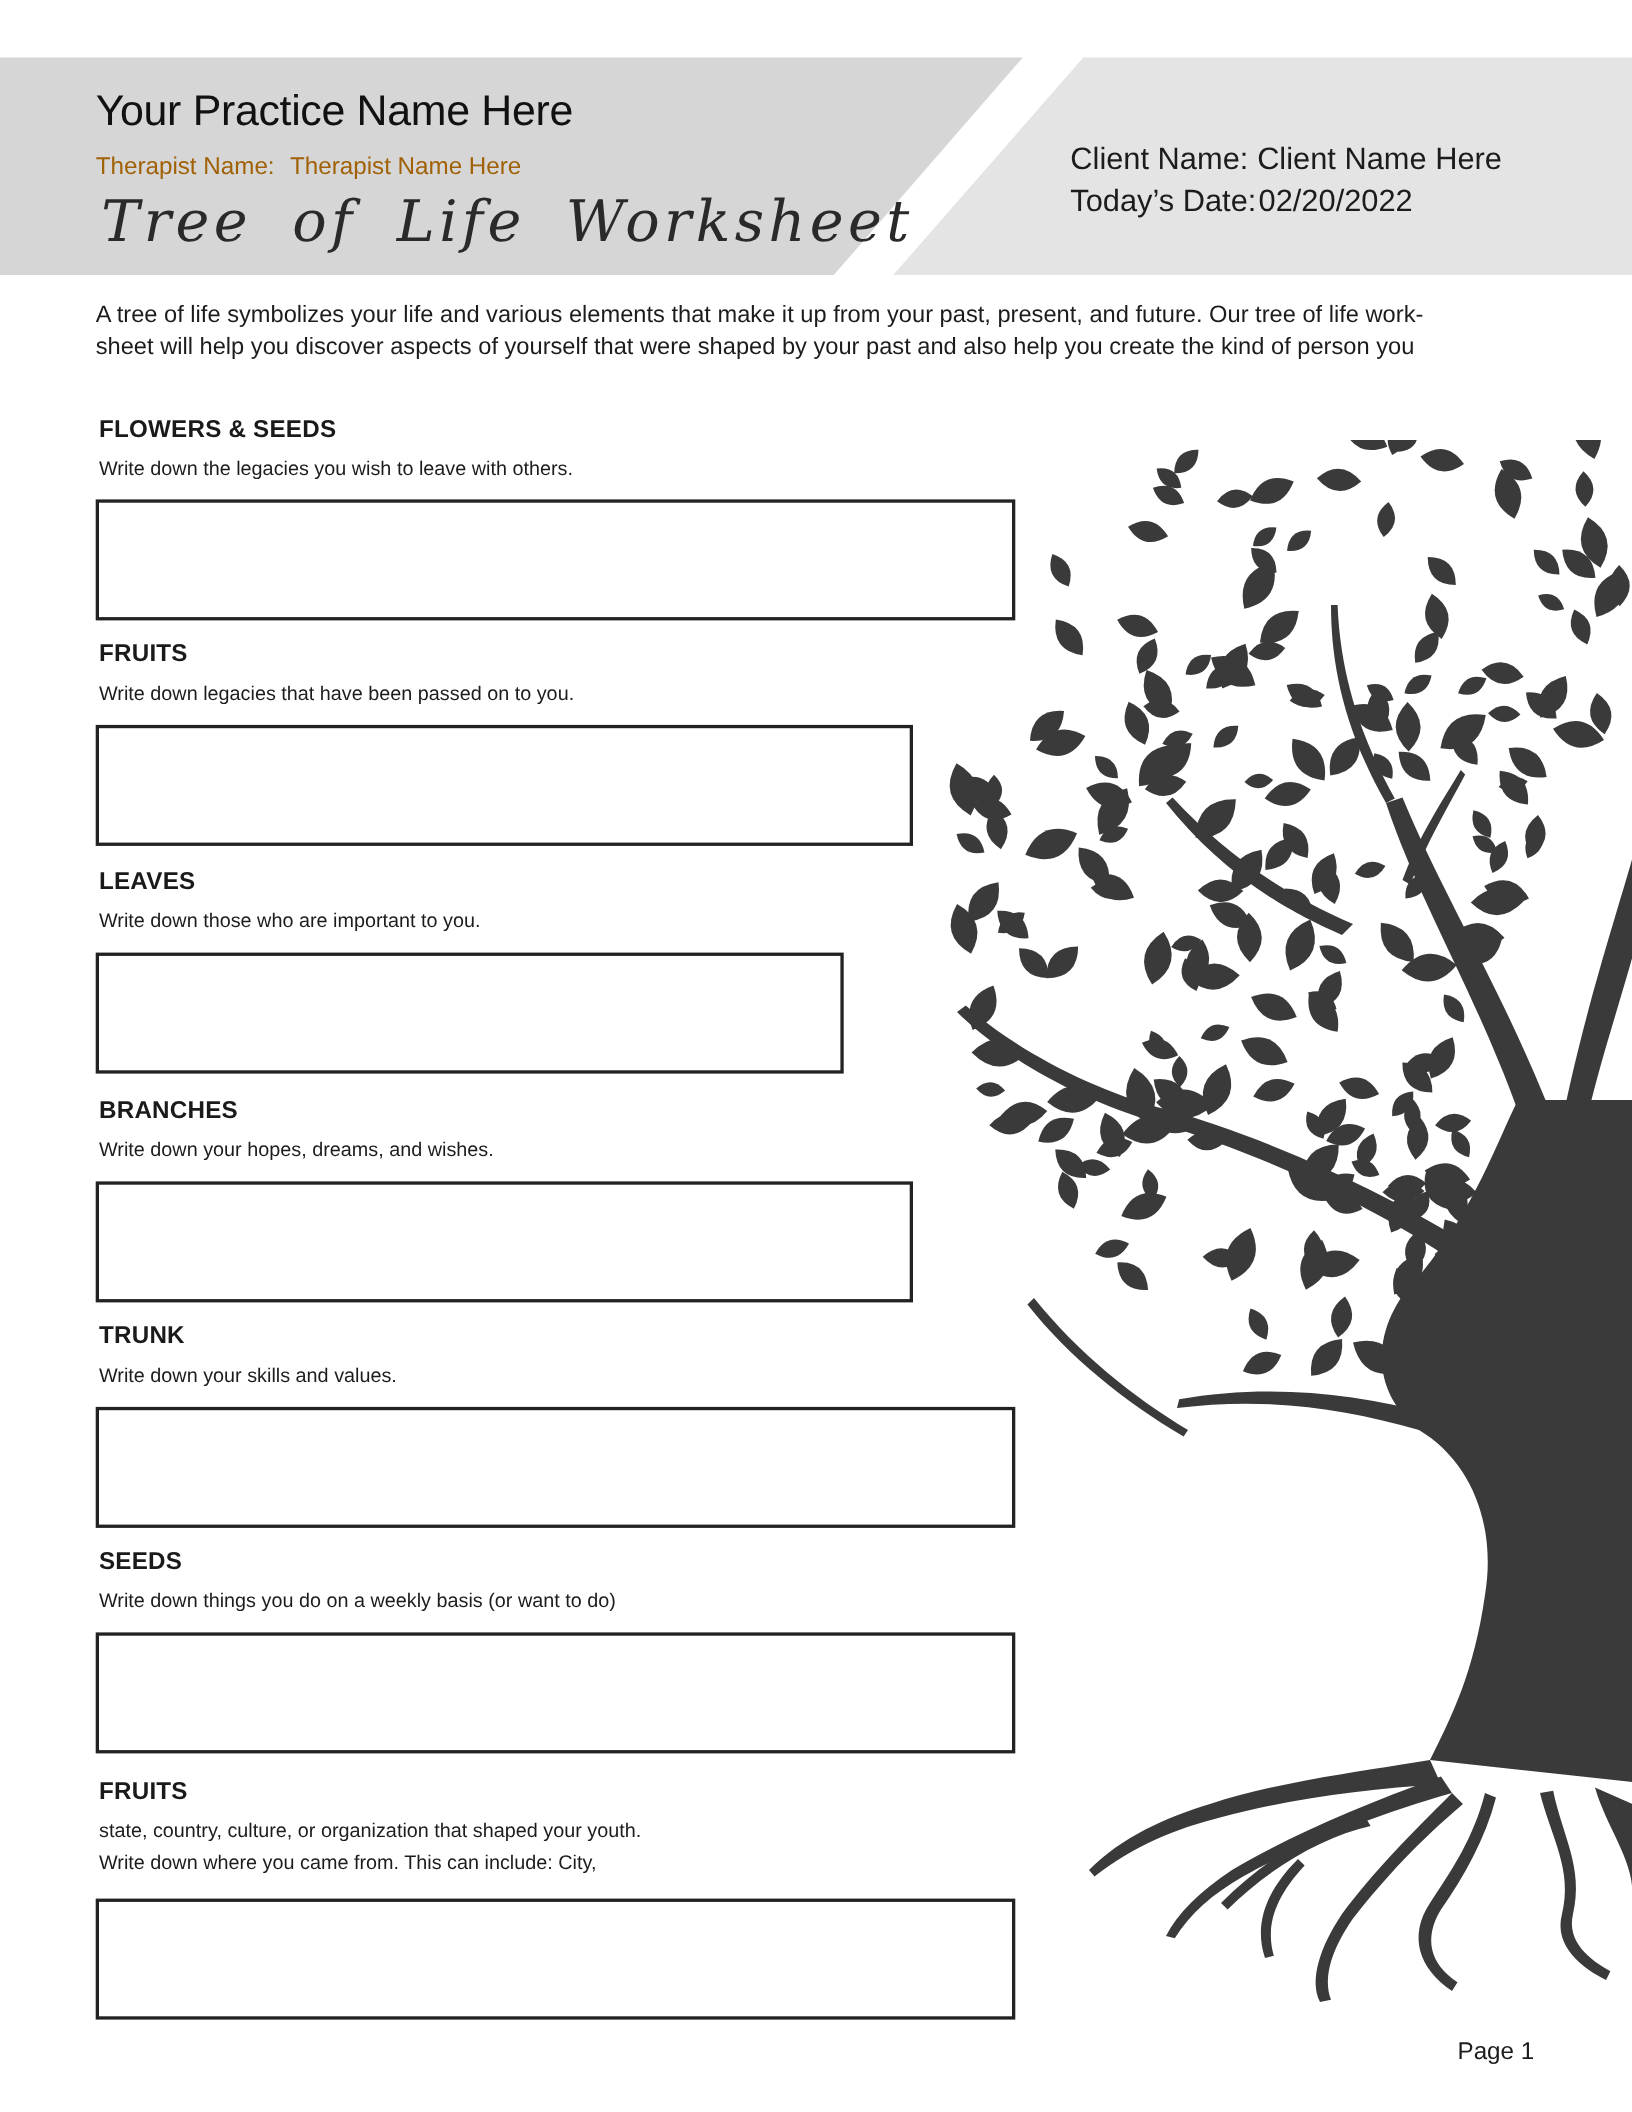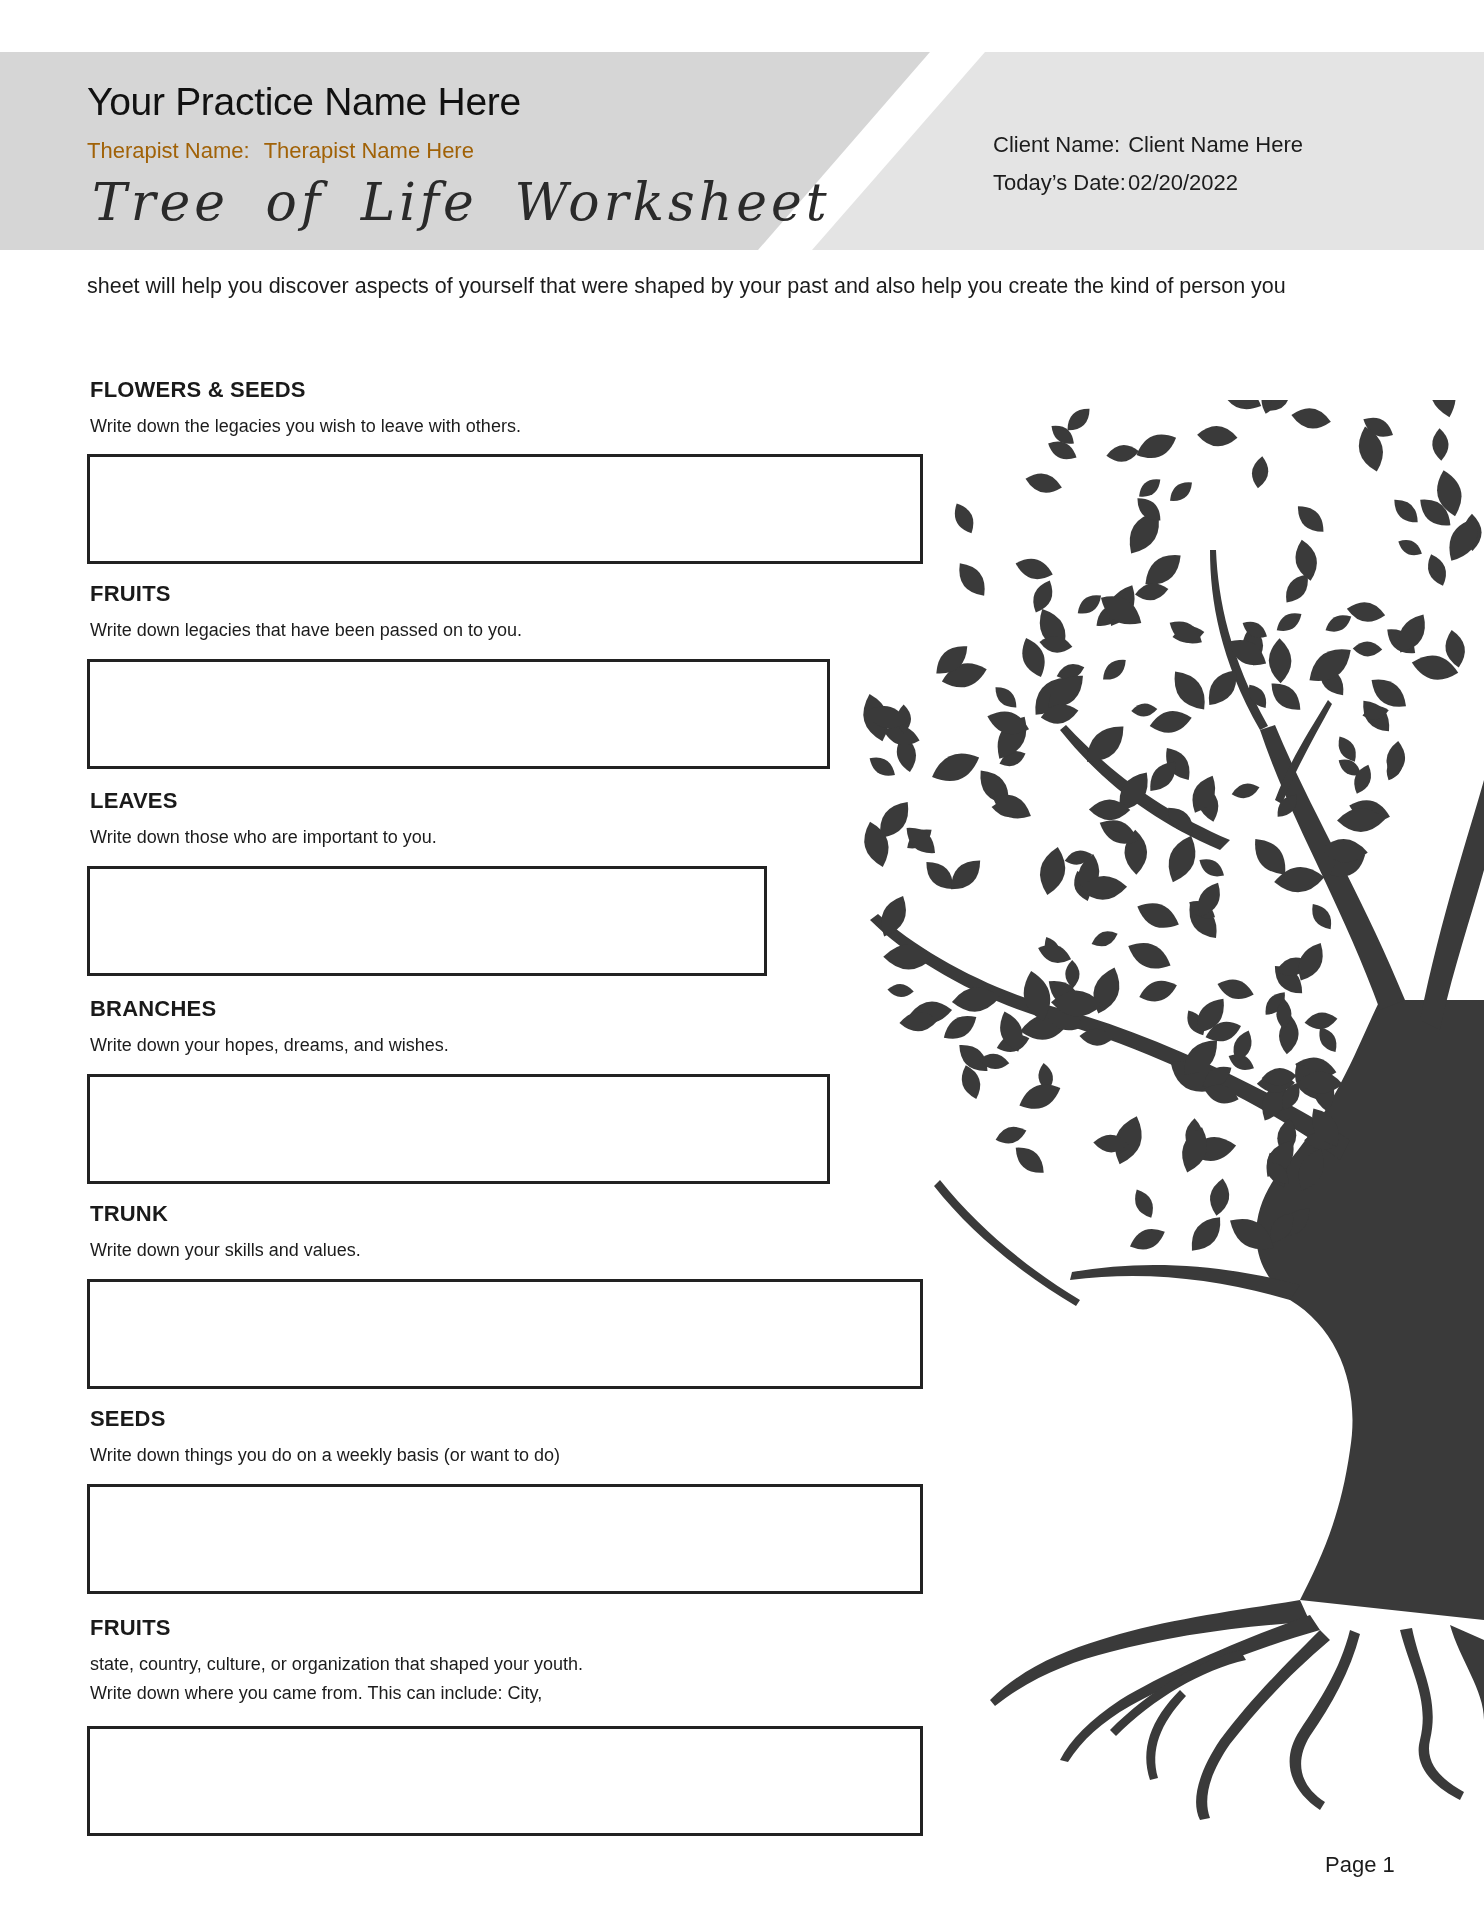--- a/index.html
+++ b/index.html
@@ -8,21 +8,21 @@
 
   
   .header { position: absolute; left: 0; top: 52px; width: 1484px; height: 198px; }
   .header svg { position: absolute; left: 0; top: 0; }
   .practice-name { position: absolute; left: 87px; top: 80px; font-size: 39px; color: #111; letter-spacing: -0.3px; }
   .therapist-row { position: absolute; left: 87px; top: 138px; font-size: 22px; color: #a16207; }
   .therapist-row .lbl { margin-right: 14px; }
   .worksheet-title { position: absolute; left: 92px; top: 172px; font-family: "DejaVu Serif", serif;
                      font-style: italic; font-size: 52px; letter-spacing: 4px; color: #2a2a2a;
                      word-spacing: 16px; }
-  .client-block { position: absolute; left: 973px; top: 126px; font-size: 22px; color: #1c1c1c; line-height: 38px; margin-left: 20px; }
+  .client-block { position: absolute; left: 973px; top: 126px; font-size: 28px; color: #1c1c1c; line-height: 38px; }
   .client-block .val { margin-left: 8px; }
   .client-block .date-val { margin-left: 2px; }
 
   
   .intro { position: absolute; left: 87px; top: 272px; width: 1320px; font-size: 21.5px; line-height: 29px; color: #1c1c1c; }
 
   
   .section { position: absolute; left: 90px; }
   .section h2 { margin: 0; font-size: 22px; font-weight: bold; color: #1a1a1a; letter-spacing: 0.2px; }
   .section .prompt { font-size: 18px; color: #1c1c1c; line-height: 29px; margin-top: 9px; }
@@ -51,20 +51,21 @@
 <div class="client-block">
   <div>
     <span>Client Name:</span><span class="val">Client Name Here</span>
   </div>
   <div>
     <span>Today’s Date:</span><span class="date-val">02/20/2022</span>
   </div>
 </div>
 
 <div class="intro">
+  <div>A tree of life symbolizes your life and various elements that make it up from your past, present, and future. Our tree of life work-</div>
   <div>sheet will help you discover aspects of yourself that were shaped by your past and also help you create the kind of person you</div>
 </div>
 
 <svg class="tree" id="tree" width="664" height="1420" viewBox="0 0 664 1420">
     <path d="M664,600 L560,600 C540,640 520,700 470,760 C430,800 420,860 470,900 C520,930 540,990 530,1050 C520,1120 500,1160 480,1200 L664,1220 Z" fill="#3a3a3a"></path>
     <path d="M560,610 C520,500 470,420 440,330 L455,325 C490,410 540,490 585,600 Z" fill="#3a3a3a"></path>
     <path d="M600,620 C620,520 650,430 664,380 L664,470 C650,520 630,580 620,630 Z" fill="#3a3a3a"></path>
     <path d="M520,760 C440,700 330,650 230,620 C160,600 90,560 50,520 L58,514 C100,552 170,590 238,608 C340,636 450,690 530,740 Z" fill="#3a3a3a"></path>
     <path d="M470,900 C400,880 330,870 250,880 L252,872 C330,858 410,866 480,885 Z" fill="#3a3a3a"></path>
     <path d="M400,450 C330,420 280,380 240,330 L246,325 C290,372 340,410 410,440 Z" fill="#3a3a3a"></path>

